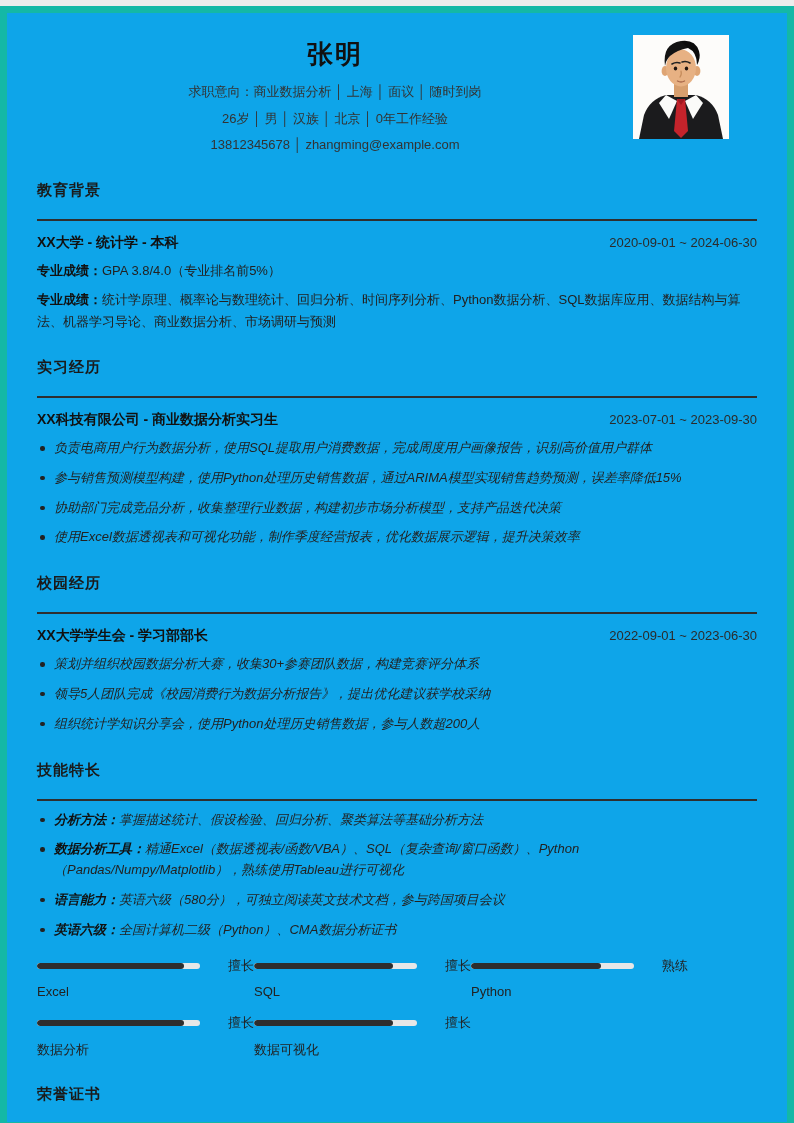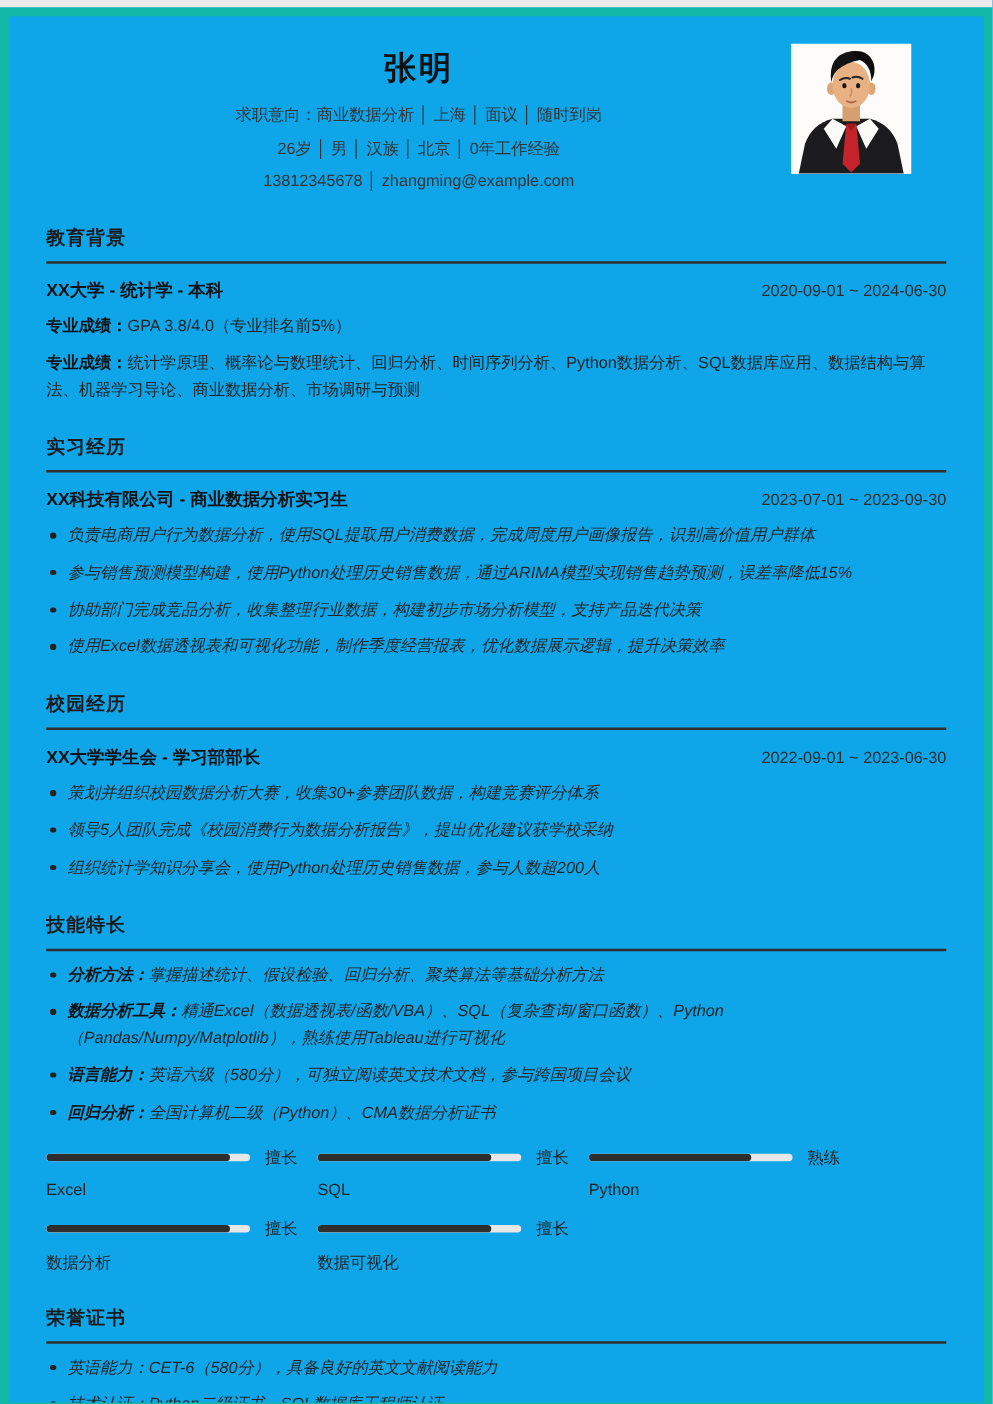--- a/index.html
+++ b/index.html
@@ -32,21 +32,21 @@
   .photo-wrap {
     width: 96px; height: 104px; margin: 22px 28px 0 0; flex: 0 0 auto;
     background: #fefdfb; overflow: hidden;
   }
   .photo-wrap svg { display: block; width: 100%; height: 100%; }
 
   
   .section { margin-top: 26px; }
   .section-title {
     font-size: 15px; font-weight: 700; color: #1a1a1a;
-    letter-spacing: 1px; padding-bottom: 9px;
+    letter-spacing: 1px; padding-bottom: 19px;
     border-bottom: 2px solid #2f2f2f;
   }
   .entry-head {
     display: flex; justify-content: space-between; align-items: baseline;
     margin-top: 13px;
   }
   .entry-title { font-size: 14px; font-weight: 700; color: #111; }
   .entry-date { font-size: 13px; color: #2b2b2b; white-space: nowrap; }
 
   .para { font-size: 13px; line-height: 1.65; margin-top: 8px; color: #222; }
@@ -61,21 +61,21 @@
     content: ""; position: absolute; left: 3px; top: 8px;
     width: 4.5px; height: 4.5px; border-radius: 50%; background: #222;
   }
   ul.bullets li b { color: #111; }
 
   
   .meters {
     display: grid; grid-template-columns: 217px 217px 217px;
     justify-content: start; row-gap: 15px; margin-top: 16px;
   }
-  .meter-row { display: flex; align-items: center; }
+  .meter-row { display: flex; align-items: center; justify-content: space-between; }
   .track {
     width: 163px; height: 6px; background: #e7e7e7; border-radius: 3px;
     overflow: hidden; flex: 0 0 auto;
   }
   .fill { height: 100%; background: #2e2e2e; border-radius: 3px; }
   .level { font-size: 13px; color: #222; margin-left: 12px; }
   .skill-name { font-size: 13px; color: #222; margin-top: 9px; }
 </style>
 </head>
 <body>
@@ -162,21 +162,21 @@
         <li>组织统计学知识分享会，使用Python处理历史销售数据，参与人数超200人</li>
       </ul>
     </div>
 
     <div class="section">
       <div class="section-title">技能特长</div>
       <ul class="bullets">
         <li><b>分析方法：</b><span>掌握描述统计、假设检验、回归分析、聚类算法等基础分析方法</span></li>
         <li><b>数据分析工具：</b><span>精通Excel（数据透视表/函数/VBA）、SQL（复杂查询/窗口函数）、Python（Pandas/Numpy/Matplotlib），熟练使用Tableau进行可视化</span></li>
         <li><b>语言能力：</b><span>英语六级（580分），可独立阅读英文技术文档，参与跨国项目会议</span></li>
-        <li><b>回归分析：</b><span>全国计算机二级（Python）、CMA数据分析证书</span></li>
+        <li><b>英语六级：</b><span>全国计算机二级（Python）、CMA数据分析证书</span></li>
       </ul>
 
       <div class="meters">
         <div class="skill">
           <div class="meter-row">
             <div class="track">
                 <div class="fill" style="width: 90%;"></div>
               </div>
             <span class="level">擅长</span>
           </div>

